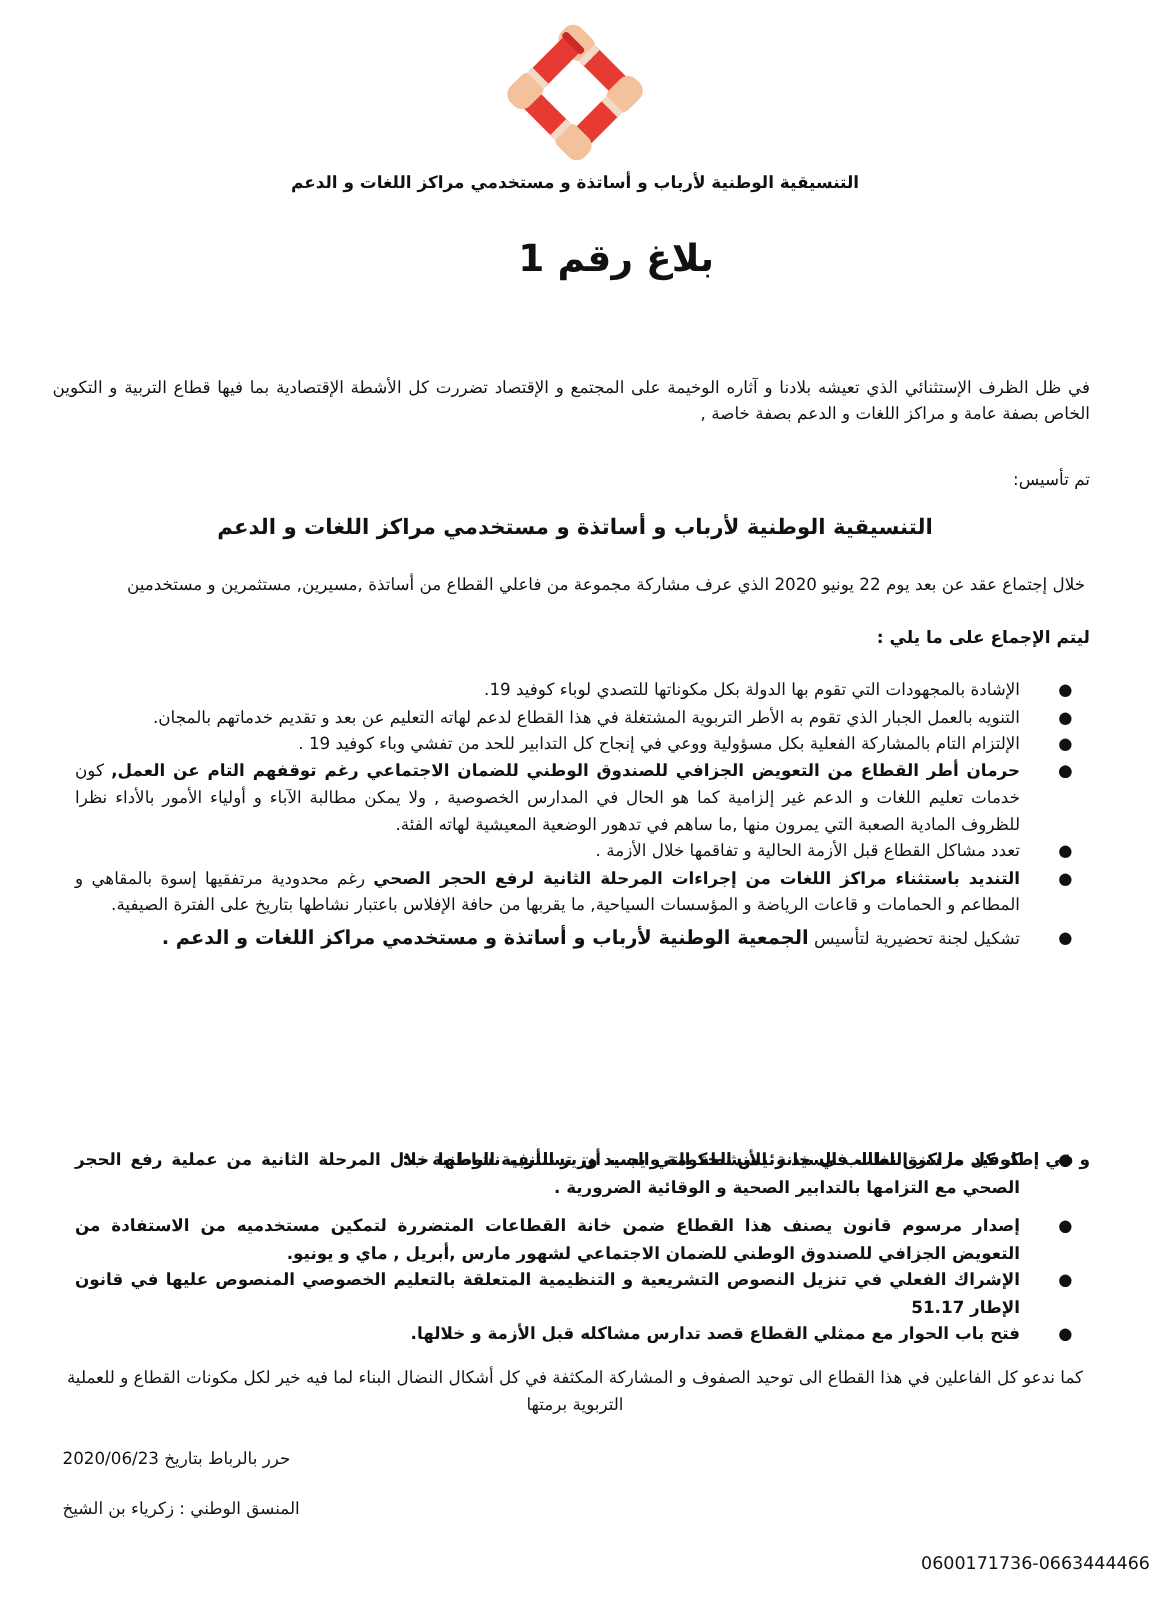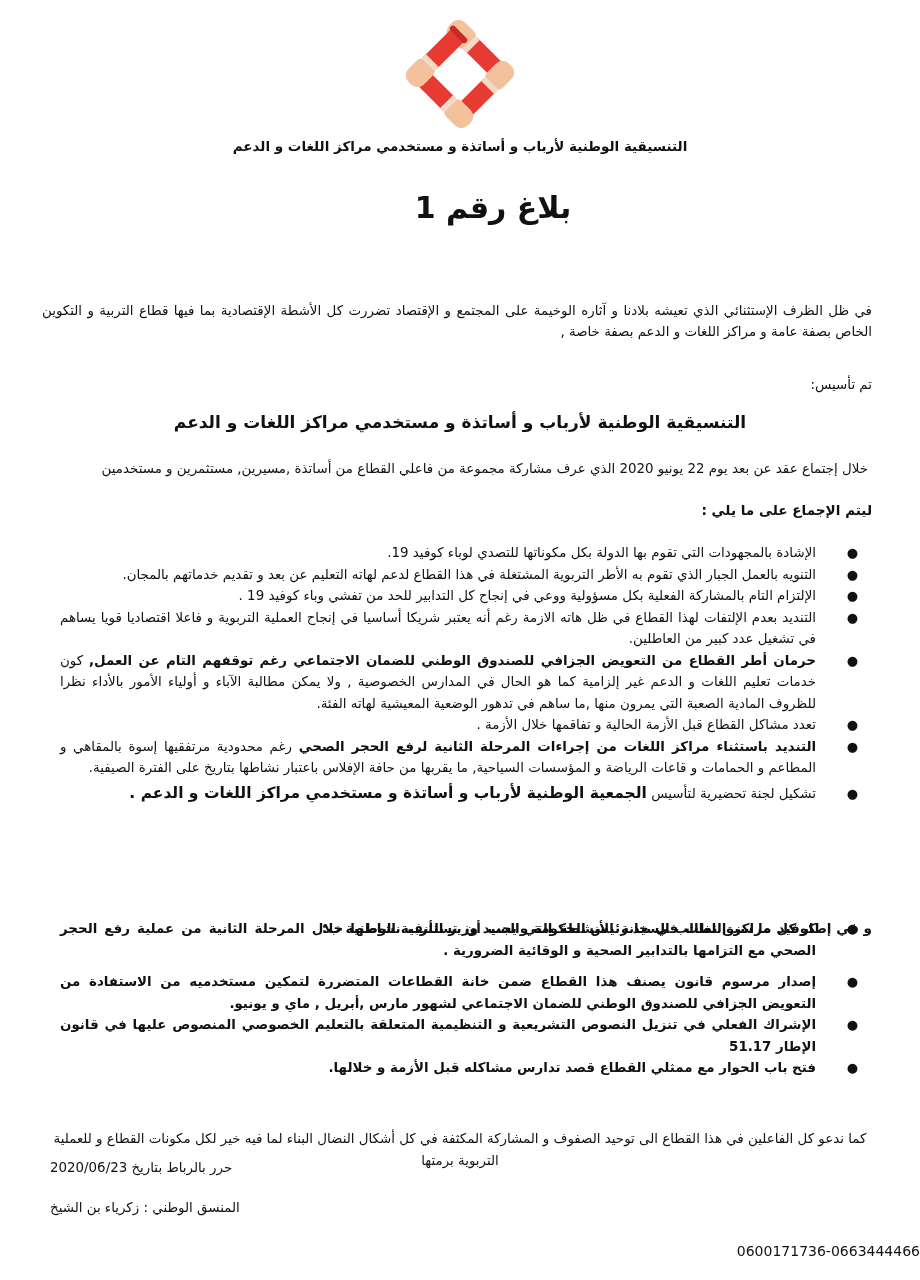--- a/index.html
+++ b/index.html
@@ -48,21 +48,21 @@
     .b { font-weight: bold; }
     .big-b { font-weight: bold; font-size: 15.5px; margin-left: 16px; }
 
     .p-demand { top: 878px; font-weight: bold; font-size: 13.6px; right: 48px; margin-top: 40px; }
 
     .list2 { top: 918px; font-weight: bold; font-size: 13.6px; line-height: 22.5px; }
     .list2 li.gap { margin-bottom: 10px; }
 
     .p-closing {
       position: absolute; top: 1092px; left: 40px; width: 840px; text-align: center;
-      font-size: 13.4px; line-height: 22px; margin-top: 36px;
+      font-size: 13.4px; line-height: 22px;
     }
 
     .signoff {
       position: absolute; right: 715px; white-space: nowrap; font-size: 13.4px;
       direction: rtl; text-align: left;
     }
     .date-line { top: 1160px; left: 50px; right: auto; text-align: right; }
     .coord-line { top: 1200px; left: 50px; right: auto; }
     .phones {
       position: absolute; top: 1243px; left: 0; width: 920px; text-align: right;
@@ -128,21 +128,20 @@
     <li>
       <span class="dot">●</span>
       <span>التنويه بالعمل الجبار الذي تقوم به الأطر التربوية المشتغلة في هذا القطاع لدعم لهاته التعليم عن بعد و تقديم خدماتهم بالمجان.</span>
     </li>
     <li>
       <span class="dot">●</span>
       <span>الإلتزام التام بالمشاركة الفعلية بكل مسؤولية ووعي في إنجاح كل التدابير للحد من تفشي وباء كوفيد 19 .</span>
     </li>
     <li>
       <span class="dot">●</span>
-      <span>التنديد بعدم الإلتفات لهذا القطاع في ظل هاته الازمة رغم أنه يعتبر شريكا أساسيا في إنجاح العملية التربوية و فاعلا اقتصاديا قويا يساهم في تشغيل عدد كبير من العاطلين.</span>
     </li>
     <li>
       <span class="dot">●</span>
       <span class="b">حرمان أطر القطاع من التعويض الجزافي للصندوق الوطني للضمان الاجتماعي رغم توقفهم التام عن العمل,</span><span> كون خدمات تعليم اللغات و الدعم غير إلزامية كما هو الحال في المدارس الخصوصية , ولا يمكن مطالبة الآباء و أولياء الأمور بالأداء نظرا للظروف المادية الصعبة التي يمرون منها ,ما ساهم في تدهور الوضعية المعيشية لهاته الفئة.</span>
     </li>
     <li>
       <span class="dot">●</span>
       <span>تعدد مشاكل القطاع قبل الأزمة الحالية و تفاقمها خلال الأزمة .</span>
     </li>
     <li>

